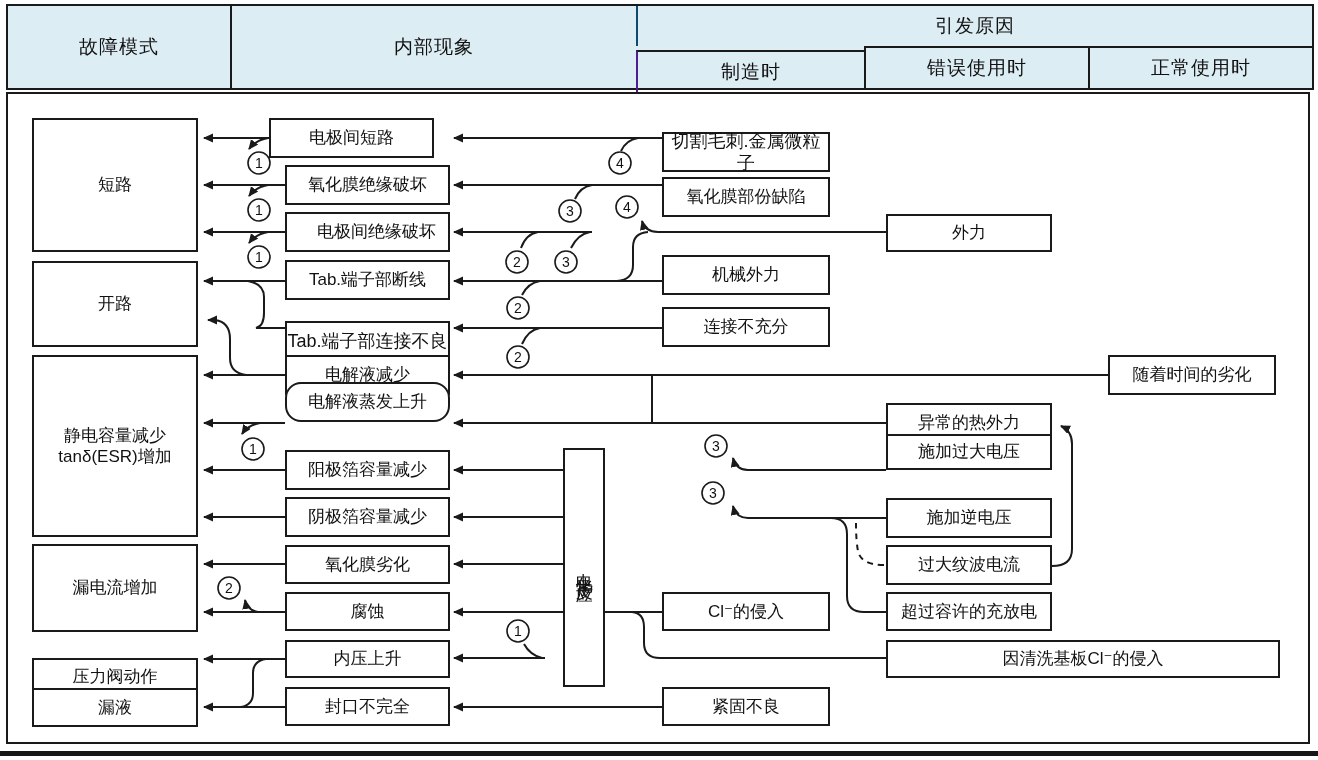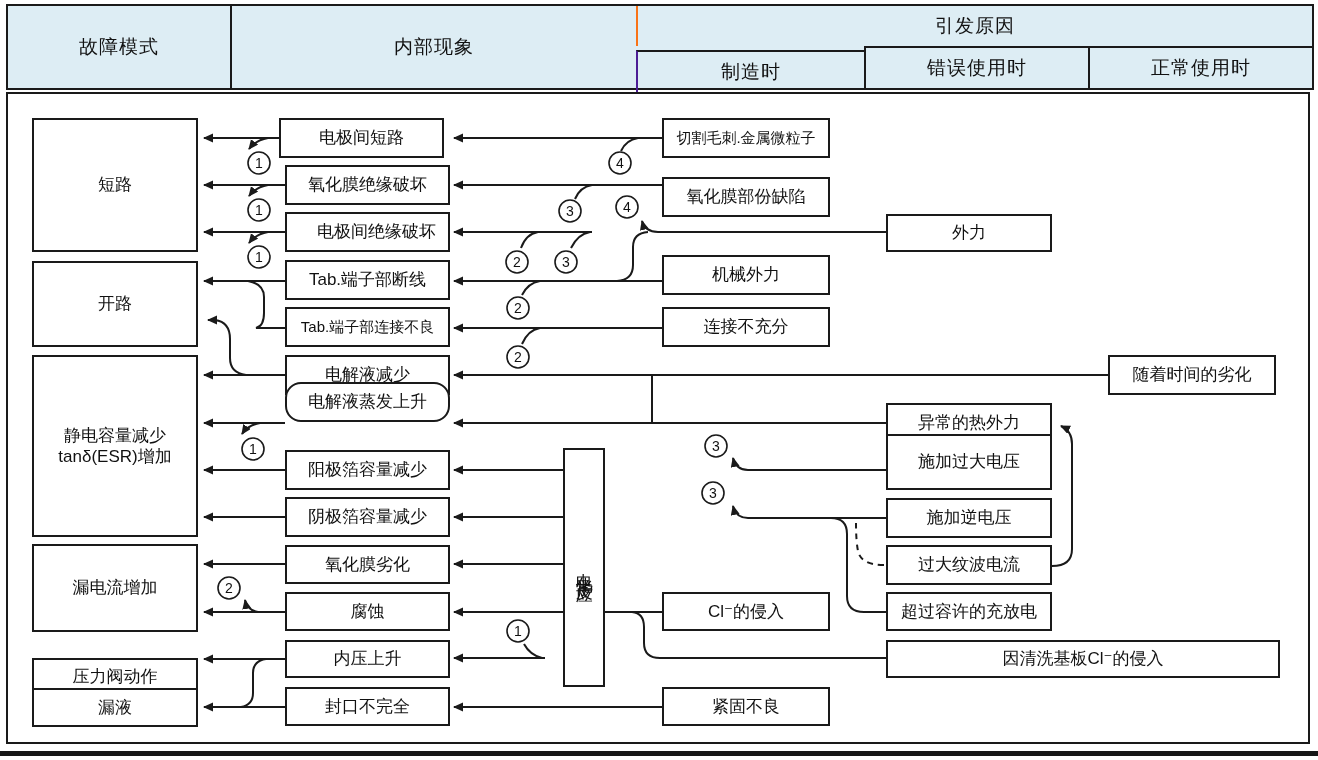--- a/index.html
+++ b/index.html
@@ -11,38 +11,38 @@
   .hcell{position:absolute;display:flex;align-items:center;justify-content:center;
          font-size:19px;letter-spacing:1px;color:#111;box-sizing:border-box;}
   
   #frame{position:absolute;left:6px;top:92px;width:1304px;height:652px;
          border:2px solid #1a1a1a;box-sizing:border-box;background:#fff;}
   #bottombar{position:absolute;left:0;top:751px;width:1318px;height:5px;background:#161616;}
   
   .box{position:absolute;box-sizing:border-box;border:2px solid #1a1a1a;background:#fff;
        display:flex;align-items:center;justify-content:center;text-align:center;
        font-size:17px;line-height:1.25;z-index:2;}
-  .box.small{font-size:15px;}
+  .box.small{font-size:18px;margin-top:14px;}
   .vbox{writing-mode:vertical-rl;text-orientation:upright;letter-spacing:3px;font-size:17px;}
   .capbox{flex-direction:column;justify-content:center;}
   svg{position:absolute;left:0;top:0;z-index:1;}
   .ln{fill:none;stroke:#1a1a1a;stroke-width:2;}
   .dash{stroke-dasharray:6 5;}
   .badge-circle{fill:#fff;stroke:#1a1a1a;stroke-width:1.6;}
   .badge-num{font-size:14px;fill:#111;text-anchor:middle;font-family:"Liberation Sans","DejaVu Sans",sans-serif;}
 </style>
 </head>
 <body>
 
 <div id="page">
 
   <div id="hdr">
     <div class="hcell" style="left:0;top:0;width:222px;height:82px;">故障模式</div>
     <div class="hcell" style="left:222px;top:0;width:406px;height:82px;border-left:2px solid #1a1a1a;">内部现象</div>
-    <div class="hcell" style="left:628px;top:0;width:676px;height:40px;border-left:2px solid #f97316;">引发原因</div>
+    <div class="hcell" style="left:628px;top:0;width:676px;height:40px;border-left:2px solid #0c4a6e;">引发原因</div>
     <div class="hcell" style="left:628px;top:44px;width:228px;height:42px;border-left:2px solid #4c1d95;border-top:2px solid #1a1a1a;">制造时</div>
     <div class="hcell" style="left:856px;top:40px;width:224px;height:42px;border-left:2px solid #1a1a1a;border-top:2px solid #1a1a1a;">错误使用时</div>
     <div class="hcell" style="left:1080px;top:40px;width:224px;height:42px;border-left:2px solid #1a1a1a;border-top:2px solid #1a1a1a;">正常使用时</div>
   </div>
 
   <div id="frame"></div>
   <div id="bottombar"></div>
 
   <svg width="1318" height="760" viewBox="0 0 1318 760">
     <defs>
@@ -180,21 +180,21 @@
   <div class="box" style="left:32px;top:118px;width:166px;height:134px;">短路</div>
   <div class="box" style="left:32px;top:261px;width:166px;height:86px;">开路</div>
   <div class="box capbox" style="left:32px;top:355px;width:166px;height:182px;">
     <span>静电容量减少</span>
     <span>tanδ(ESR)增加</span>
   </div>
   <div class="box" style="left:32px;top:544px;width:166px;height:88px;">漏电流增加</div>
   <div class="box" style="left:32px;top:640px;width:166px;height:38px;margin-top:18px;">压力阀动作</div>
   <div class="box" style="left:32px;top:688px;width:166px;height:39px;">漏液</div>
 
-  <div class="box" style="left:279px;top:118px;width:165px;height:40px;">电极间短路</div>
+  <div class="box" style="left:269px;top:118px;width:165px;height:40px;">电极间短路</div>
   <div class="box" style="left:285px;top:165px;width:165px;height:40px;">氧化膜绝缘破坏</div>
   <div class="box" style="left:285px;top:212px;width:165px;height:40px;padding-left:18px;">电极间绝缘破坏</div>
   <div class="box" style="left:285px;top:260px;width:165px;height:40px;">Tab.端子部断线</div>
   <div class="box small" style="left:285px;top:307px;width:165px;height:40px;">Tab.端子部连接不良</div>
   <div class="box" style="left:285px;top:355px;width:165px;height:40px;">电解液减少</div>
   <div class="box" style="left:285px;top:382px;width:165px;height:40px;border-radius:16px;">电解液蒸发上升</div>
   <div class="box" style="left:285px;top:450px;width:165px;height:40px;">阳极箔容量减少</div>
   <div class="box" style="left:285px;top:497px;width:165px;height:40px;">阴极箔容量减少</div>
   <div class="box" style="left:285px;top:545px;width:165px;height:39px;">氧化膜劣化</div>
   <div class="box" style="left:285px;top:592px;width:165px;height:39px;">腐蚀</div>
@@ -204,21 +204,21 @@
 
   <div class="box small" style="left:662px;top:118px;width:168px;height:40px;">切割毛刺.金属微粒子</div>
   <div class="box" style="left:662px;top:165px;width:168px;height:40px;margin-top:12px;">氧化膜部份缺陷</div>
   <div class="box" style="left:662px;top:255px;width:168px;height:40px;">机械外力</div>
   <div class="box" style="left:662px;top:307px;width:168px;height:40px;">连接不充分</div>
   <div class="box" style="left:662px;top:592px;width:168px;height:39px;">Cl⁻的侵入</div>
   <div class="box" style="left:662px;top:687px;width:168px;height:39px;">紧固不良</div>
 
   <div class="box" style="left:886px;top:214px;width:166px;height:38px;">外力</div>
   <div class="box" style="left:886px;top:403px;width:166px;height:40px;text-align:center;">异常的热外力</div>
-  <div class="box" style="left:886px;top:434px;width:166px;height:56px;">施加过大电压</div>
+  <div class="box" style="left:886px;top:434px;width:166px;height:36px;">施加过大电压</div>
   <div class="box" style="left:886px;top:498px;width:166px;height:40px;">施加逆电压</div>
   <div class="box" style="left:886px;top:545px;width:166px;height:40px;">过大纹波电流</div>
   <div class="box" style="left:886px;top:592px;width:166px;height:39px;">超过容许的充放电</div>
   <div class="box" style="left:886px;top:640px;width:394px;height:38px;">因清洗基板Cl⁻的侵入</div>
 
   <div class="box" style="left:1108px;top:355px;width:168px;height:40px;">随着时间的劣化</div>
 
 </div>
 
 </body></html>

